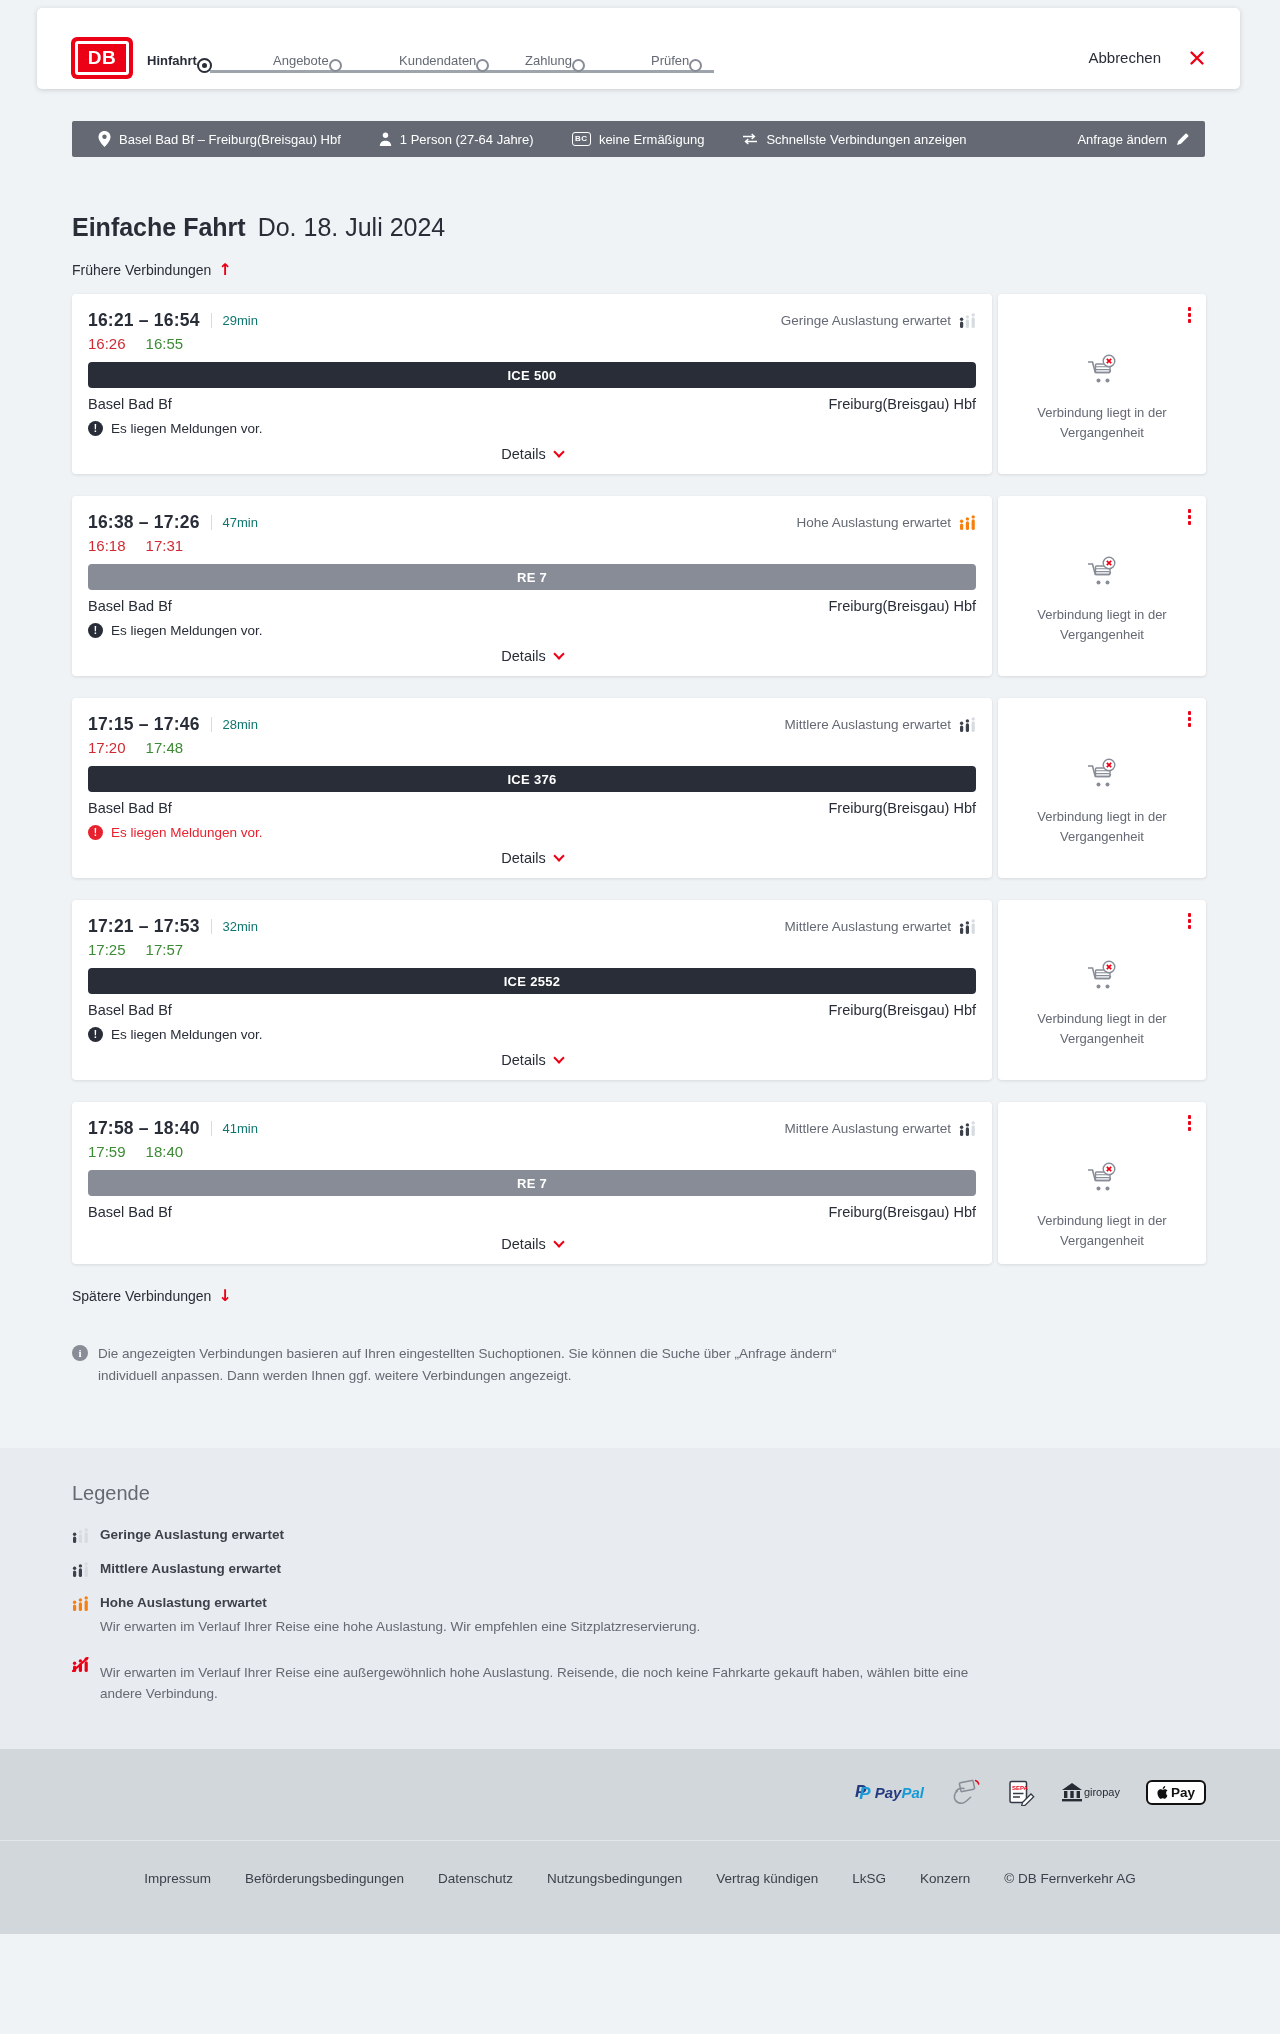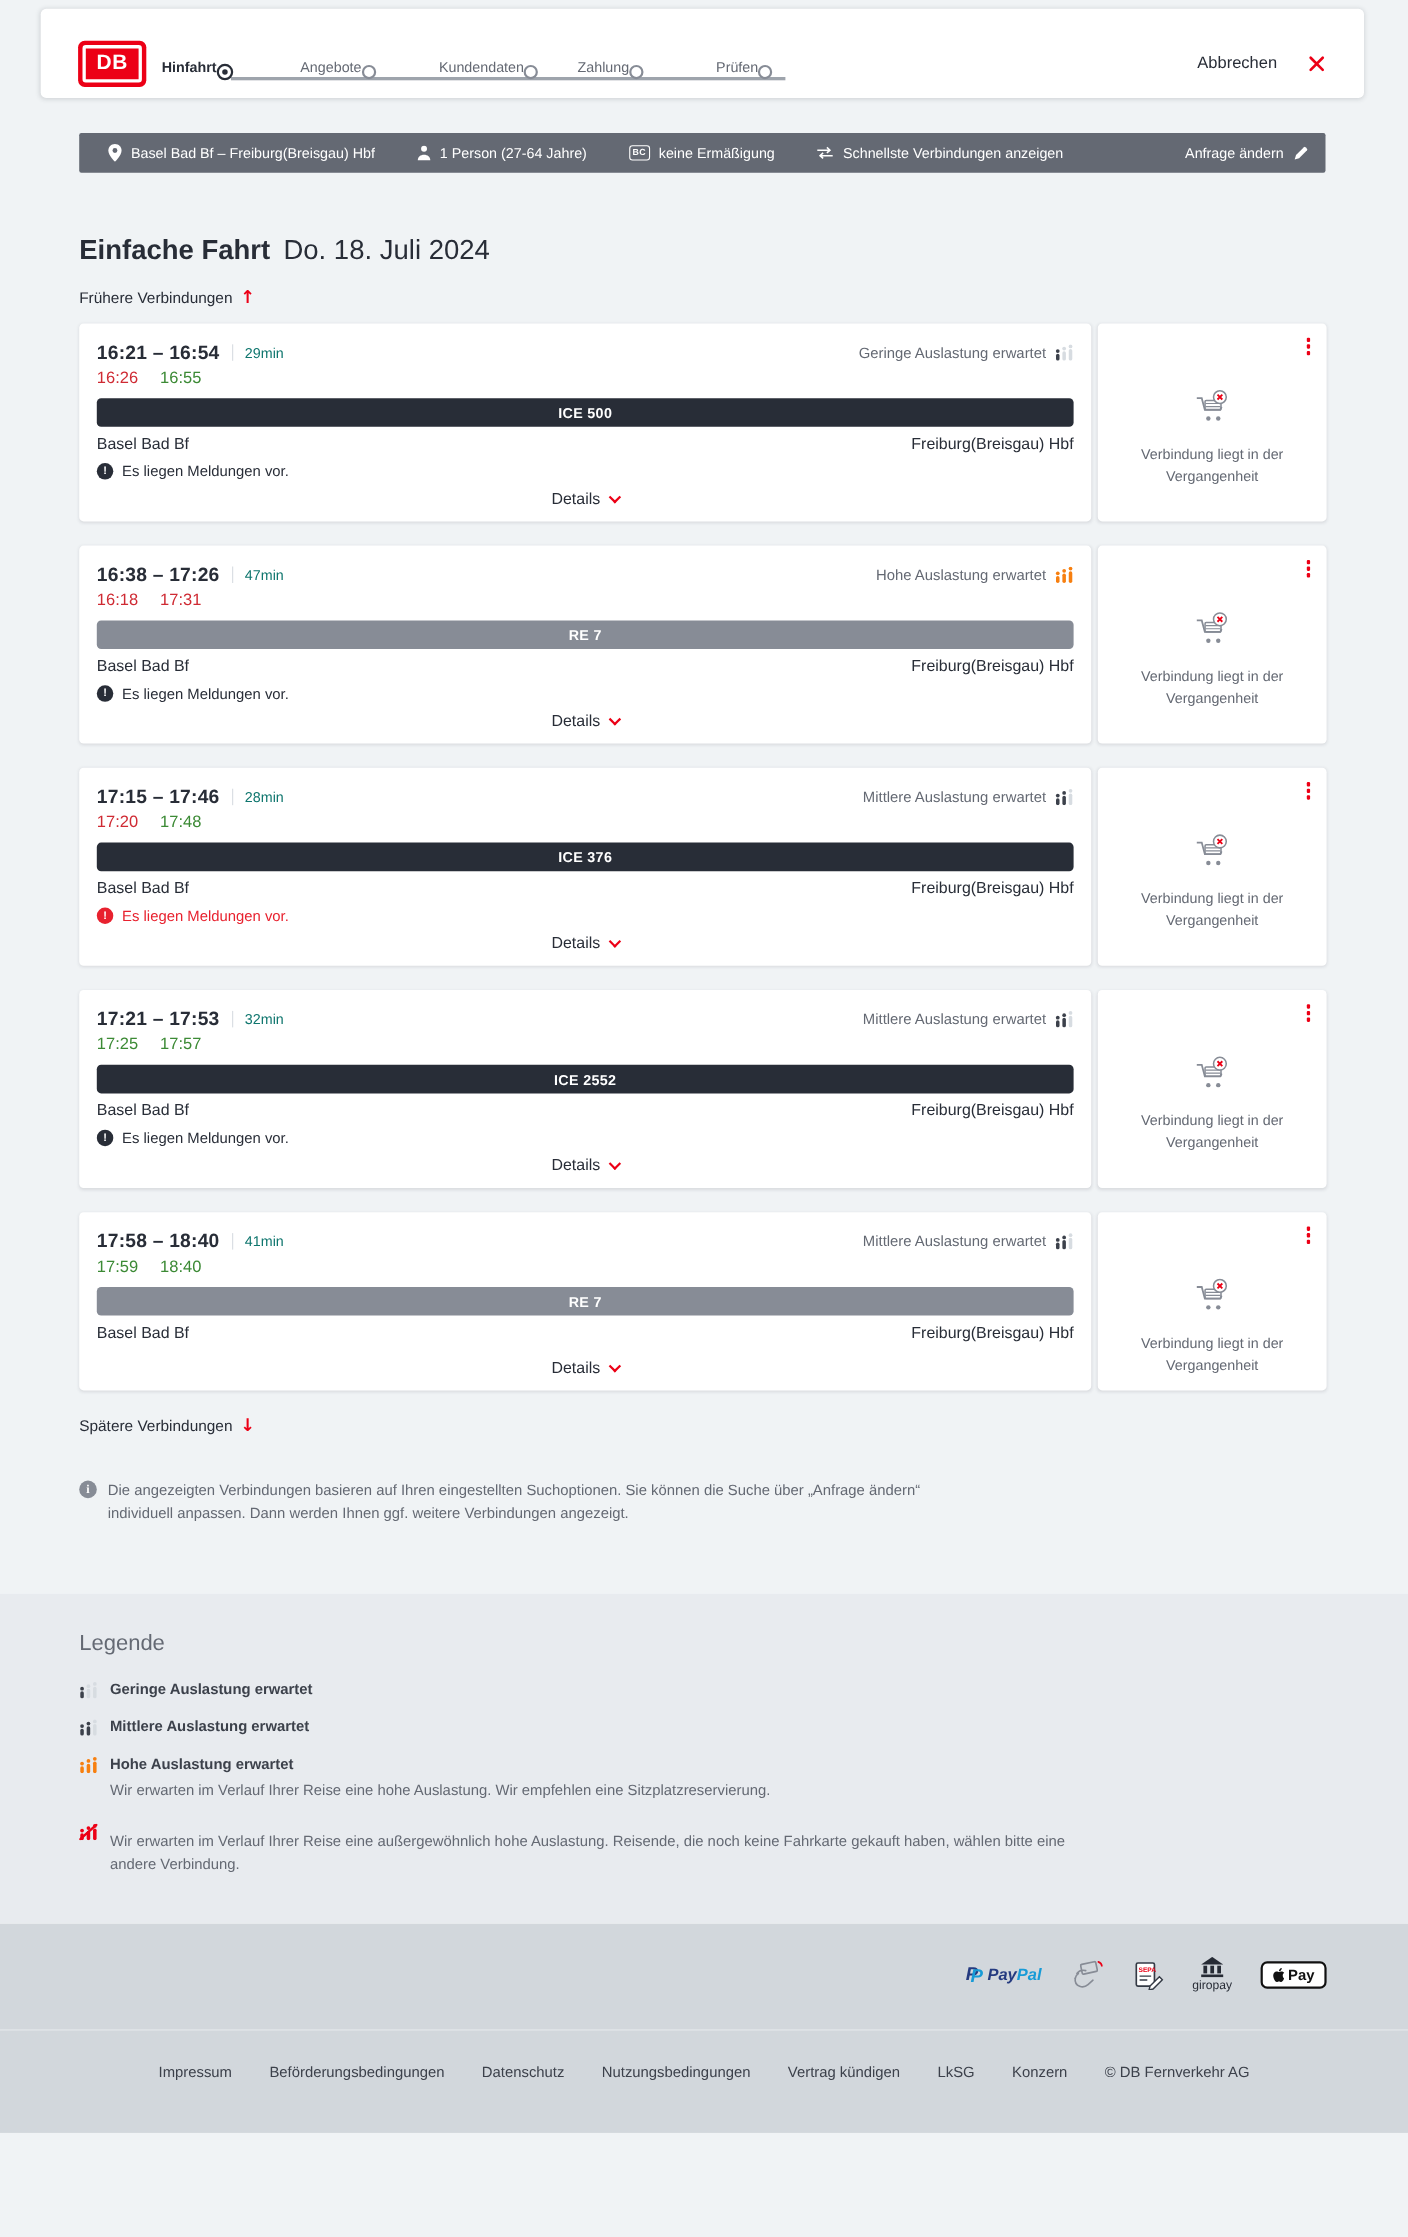--- a/index.html
+++ b/index.html
@@ -96,21 +96,21 @@
   
   .payments{background:#d2d7dc;padding:30px 74px 34px;text-align:right}
   .payments-title{font-size:20px;font-weight:700;color:#282d37;margin-bottom:18px}
   .pay-row{display:flex;justify-content:flex-end;align-items:center;gap:26px}
   .paypal{display:inline-flex;align-items:center;gap:4px}
   .pp-mark{font-style:italic;font-weight:800;font-size:17px;display:inline-flex}
   .pp-p1{color:#253b80}
   .pp-p2{color:#179bd7;margin-left:-7px;transform:translateY(1.5px)}
   .pp-word{font-style:italic;font-weight:800;font-size:15px}
   .pp-a{color:#253b80}.pp-b{color:#179bd7}
-  .giropay{display:inline-flex;flex-direction:column;align-items:center;gap:1px;font-size:11px;color:#262b35}
+  .giropay{display:inline-flex;align-items:center;gap:1px;font-size:11px;color:#262b35}
   .applepay{display:inline-flex;align-items:center;gap:3px;border:2px solid #111;border-radius:6px;background:#fff;
     padding:3px 9px;font-weight:700;font-size:13.5px;color:#111}
   .sepa-text{font:700 6px "Liberation Sans",sans-serif;fill:#ec0016}
 
   
   .footer{background:#d2d7dc;border-top:1px solid #e3e6ea;height:94px;padding-top:30px;display:flex;
     justify-content:center;align-items:flex-start;gap:34px;font-size:13.5px;color:#3c414b}
   .footer a{color:#3c414b;text-decoration:none;cursor:pointer}
 </style>
 </head>

